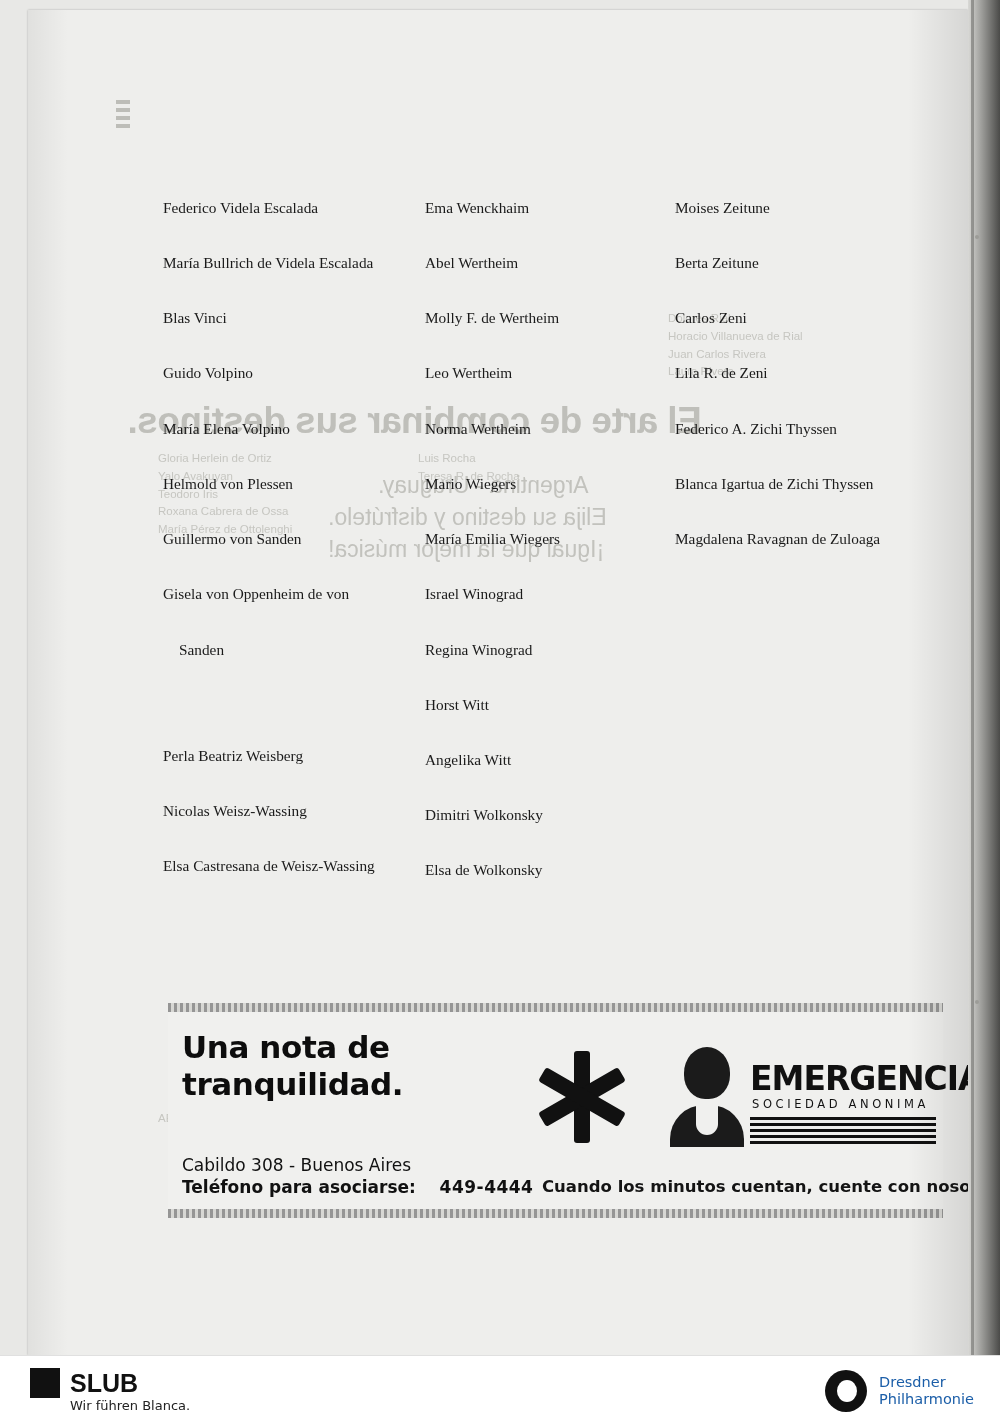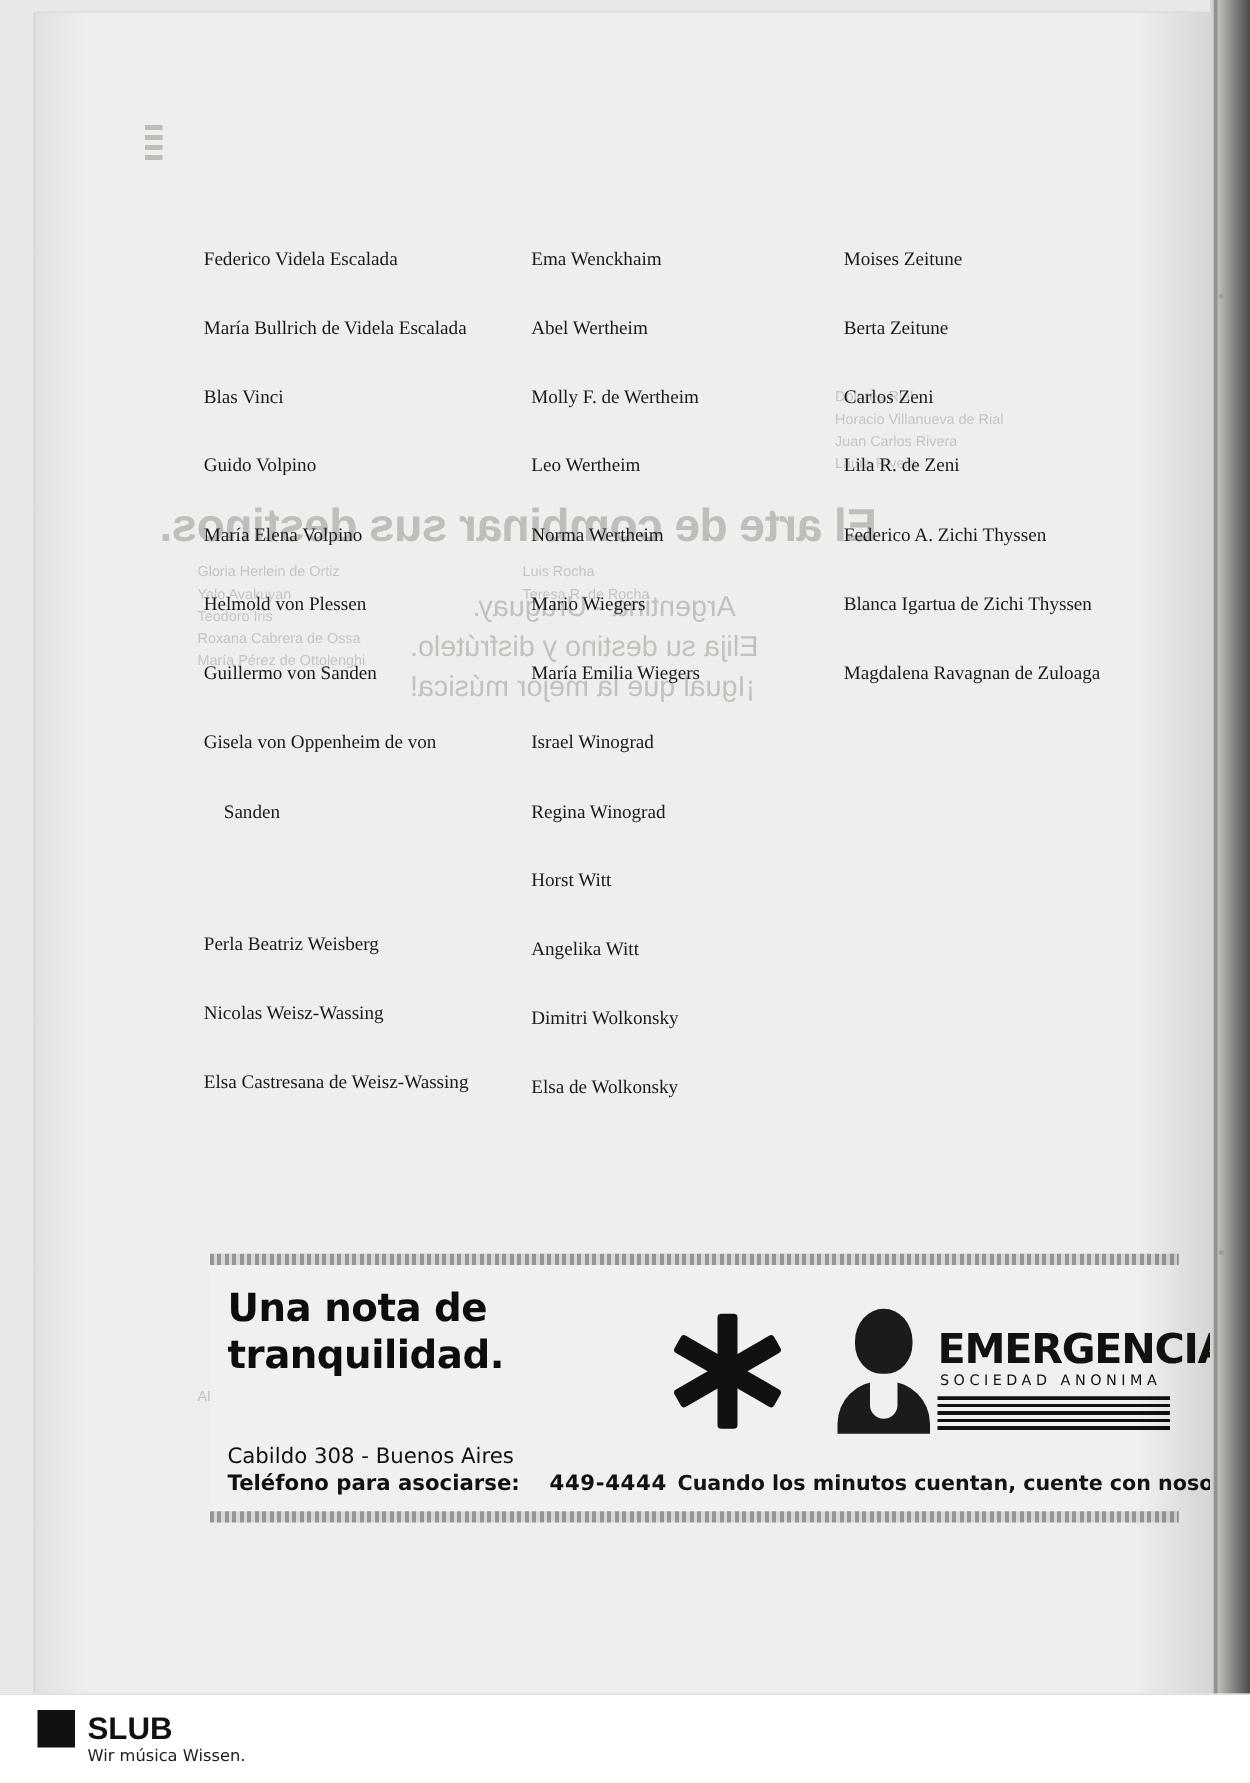--- a/index.html
+++ b/index.html
@@ -436,15 +436,22 @@
 
   <div class="small-edge-dot" style="left:975px; top:235px;"></div>
   <div class="small-edge-dot" style="left:975px; top:1000px;"></div>
 </div>
 
 <div id="bottombar">
   <div id="slub">
     <div id="slub-sq"></div>
     <div id="slub-text">SLUB</div>
   </div>
-  <div id="slub-sub">Wir música Wissen.</div>
-
+  <div id="slub-sub">Wir führen Blanca.</div>
+
+  <div id="dresdner">
+    <div id="dp-logo"></div>
+    <div id="dp-text">
+      <div>Dresdner</div>
+      <div>Philharmonie</div>
+    </div>
+  </div>
 </div>
 
 </body></html>

